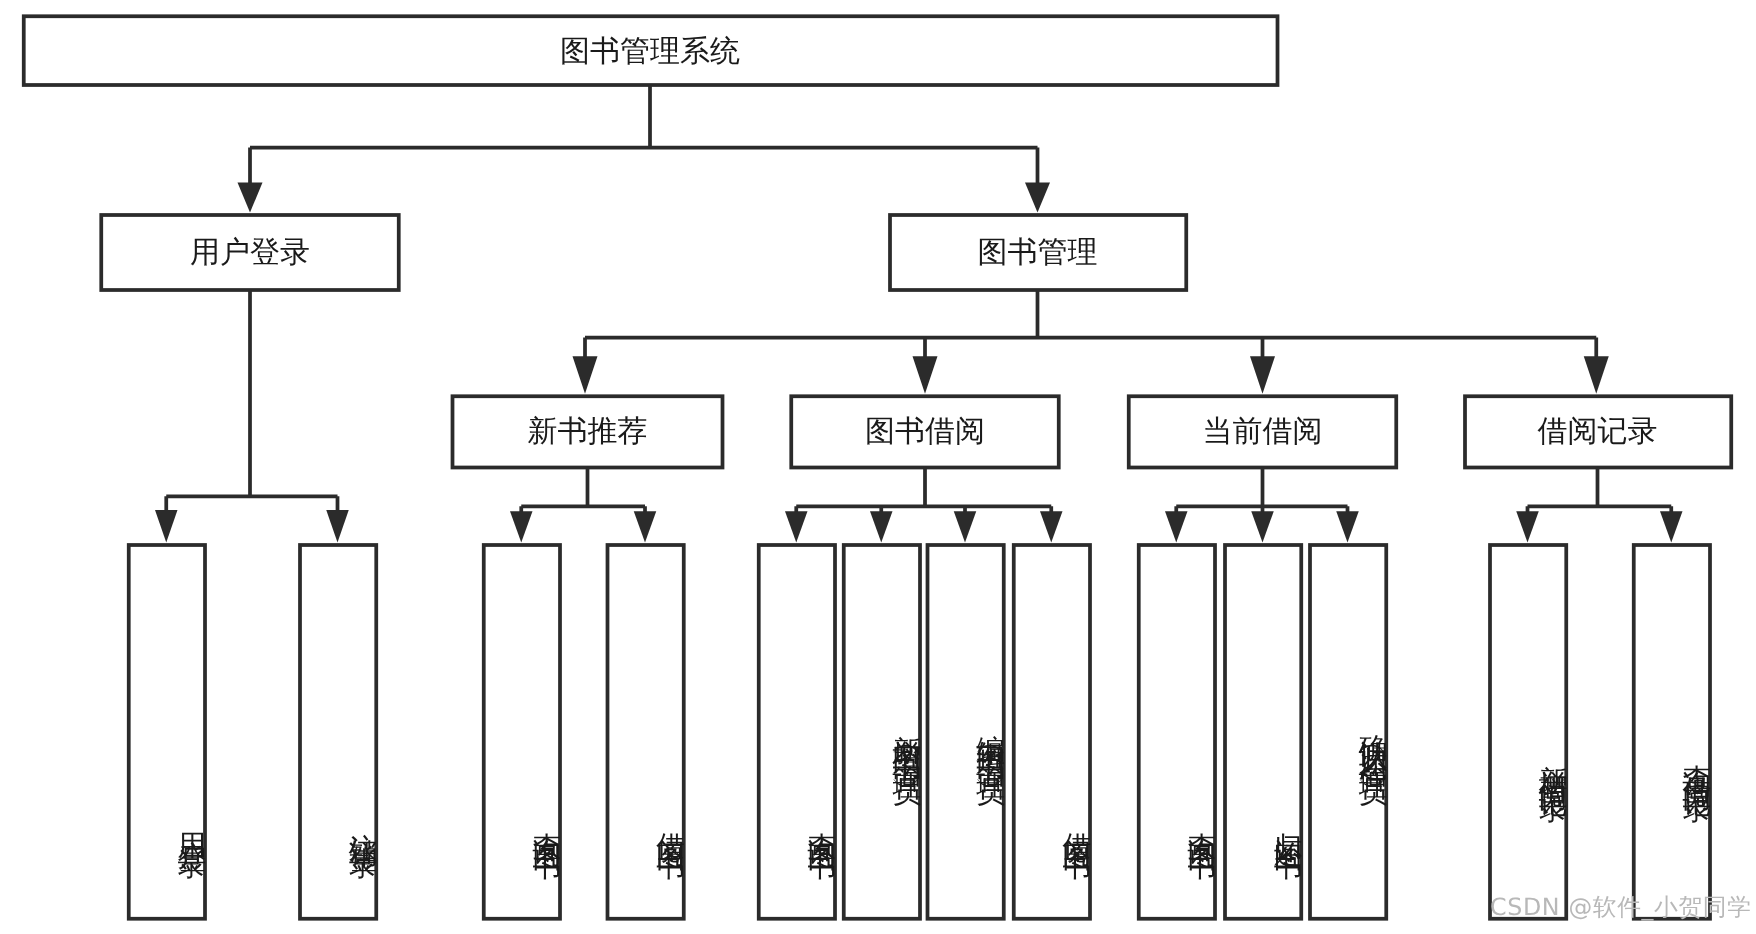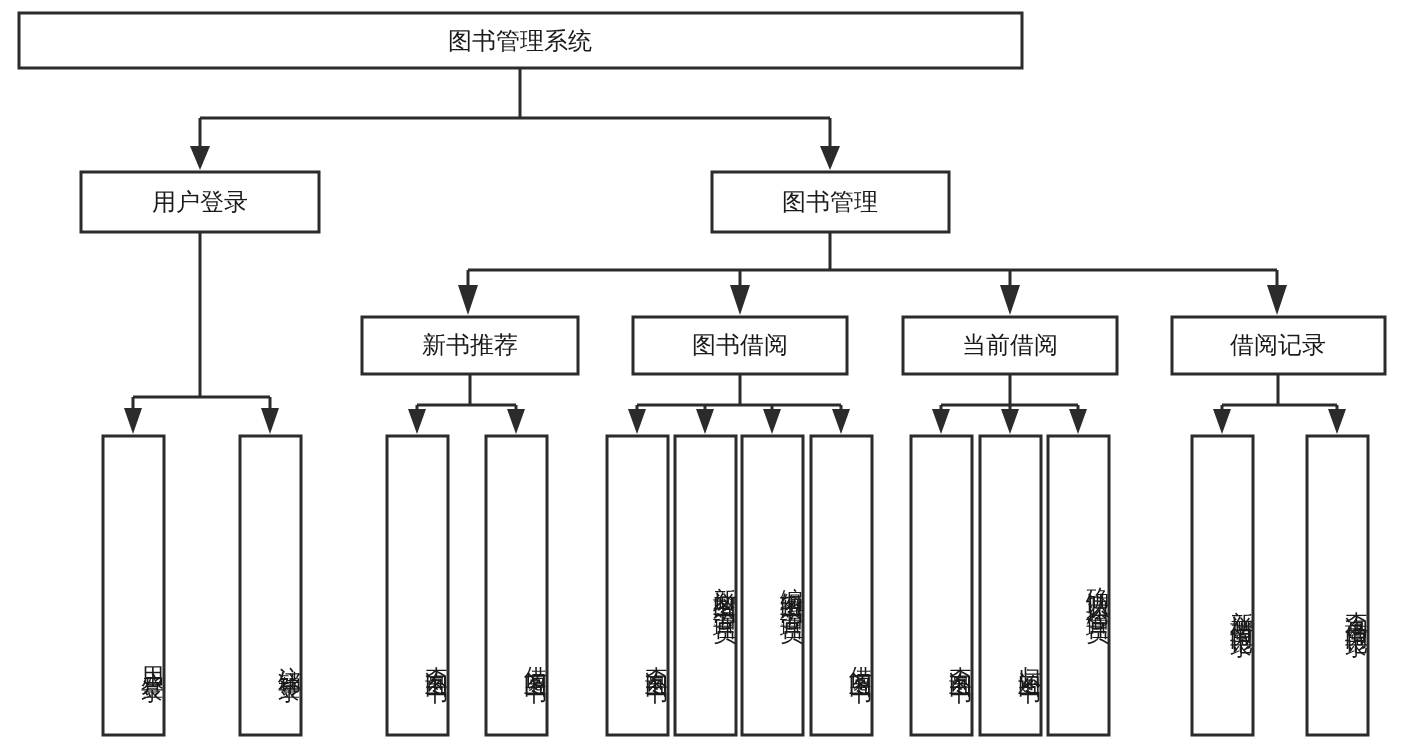--- a/index.html
+++ b/index.html
@@ -196,14 +196,15 @@
   <div class="leaf-label" style="left:607px; top:436px; width:61px; height:299px; padding-top:72px;">查询图书</div>
   <div class="leaf-label" style="left:675px; top:436px; width:61px; height:299px; padding-top:6px;">新增图书（管理员）</div>
   <div class="leaf-label" style="left:742px; top:436px; width:61px; height:299px; padding-top:6px;">编辑图书（管理员）</div>
   <div class="leaf-label" style="left:811px; top:436px; width:61px; height:299px; padding-top:72px;">借阅图书</div>
   <div class="leaf-label" style="left:911px; top:436px; width:61px; height:299px; padding-top:72px;">查询图书</div>
   <div class="leaf-label" style="left:980px; top:436px; width:61px; height:299px; padding-top:72px;">归还图书</div>
   <div class="leaf-label" style="left:1048px; top:436px; width:61px; height:299px; padding-top:6px;">确认归还（管理员）</div>
   <div class="leaf-label" style="left:1192px; top:436px; width:61px; height:299px; padding-top:22px;">新增借阅记录</div>
   <div class="leaf-label" style="left:1307px; top:436px; width:61px; height:299px; padding-top:22px;">查询借阅记录</div>
 
+  <div class="watermark" style="left:1192px; top:713px;">CSDN @软件_小贺同学</div>
 
 </div>
 
 </body></html>

